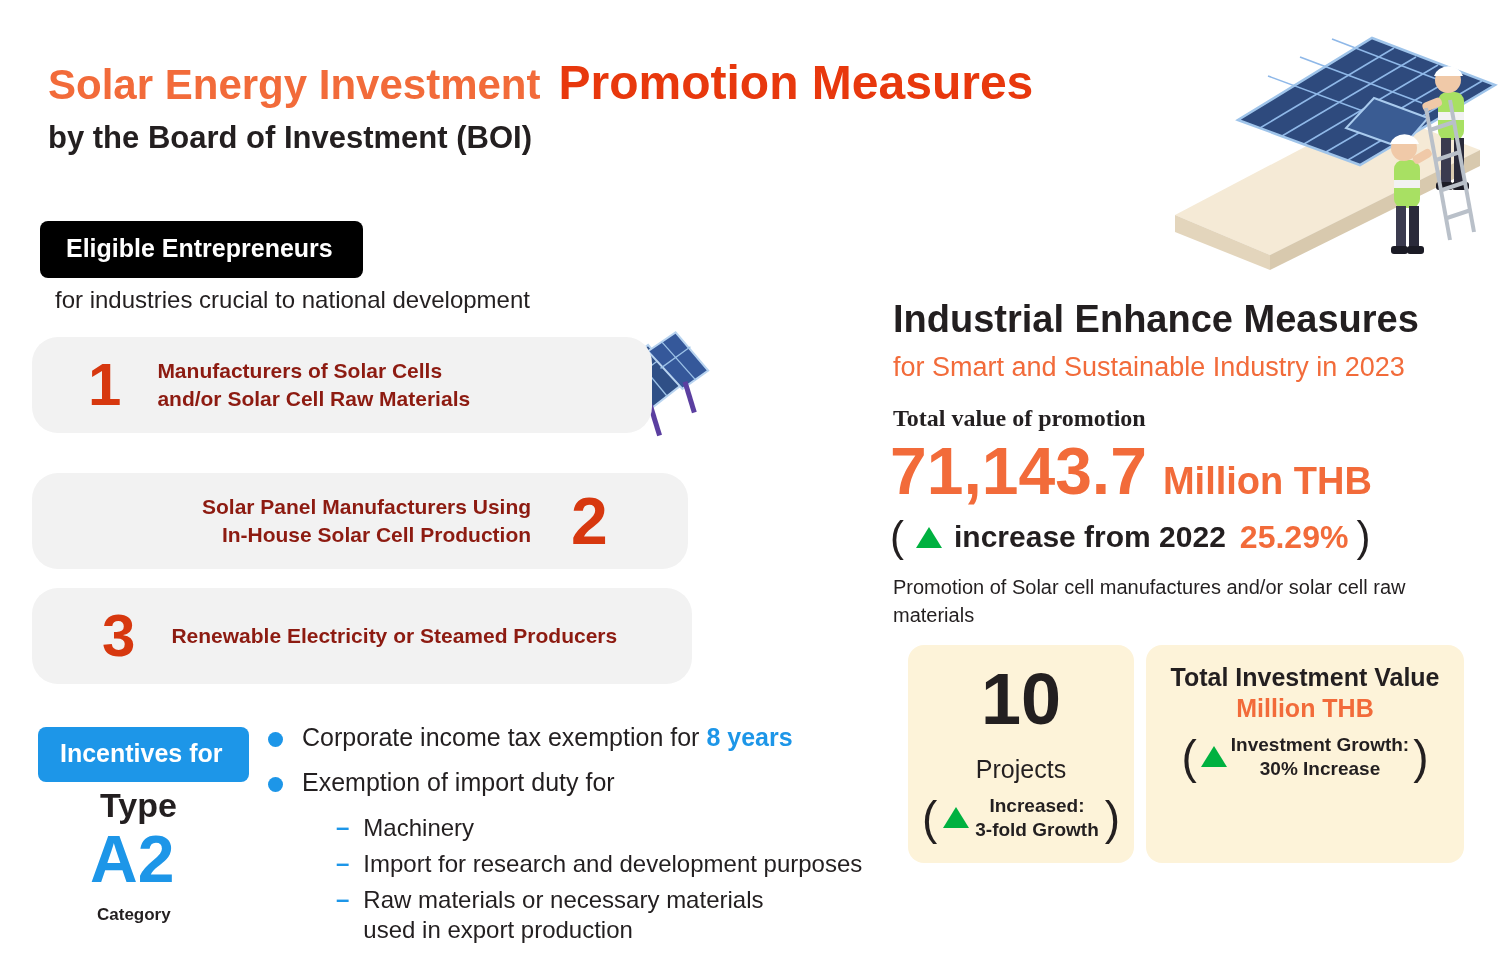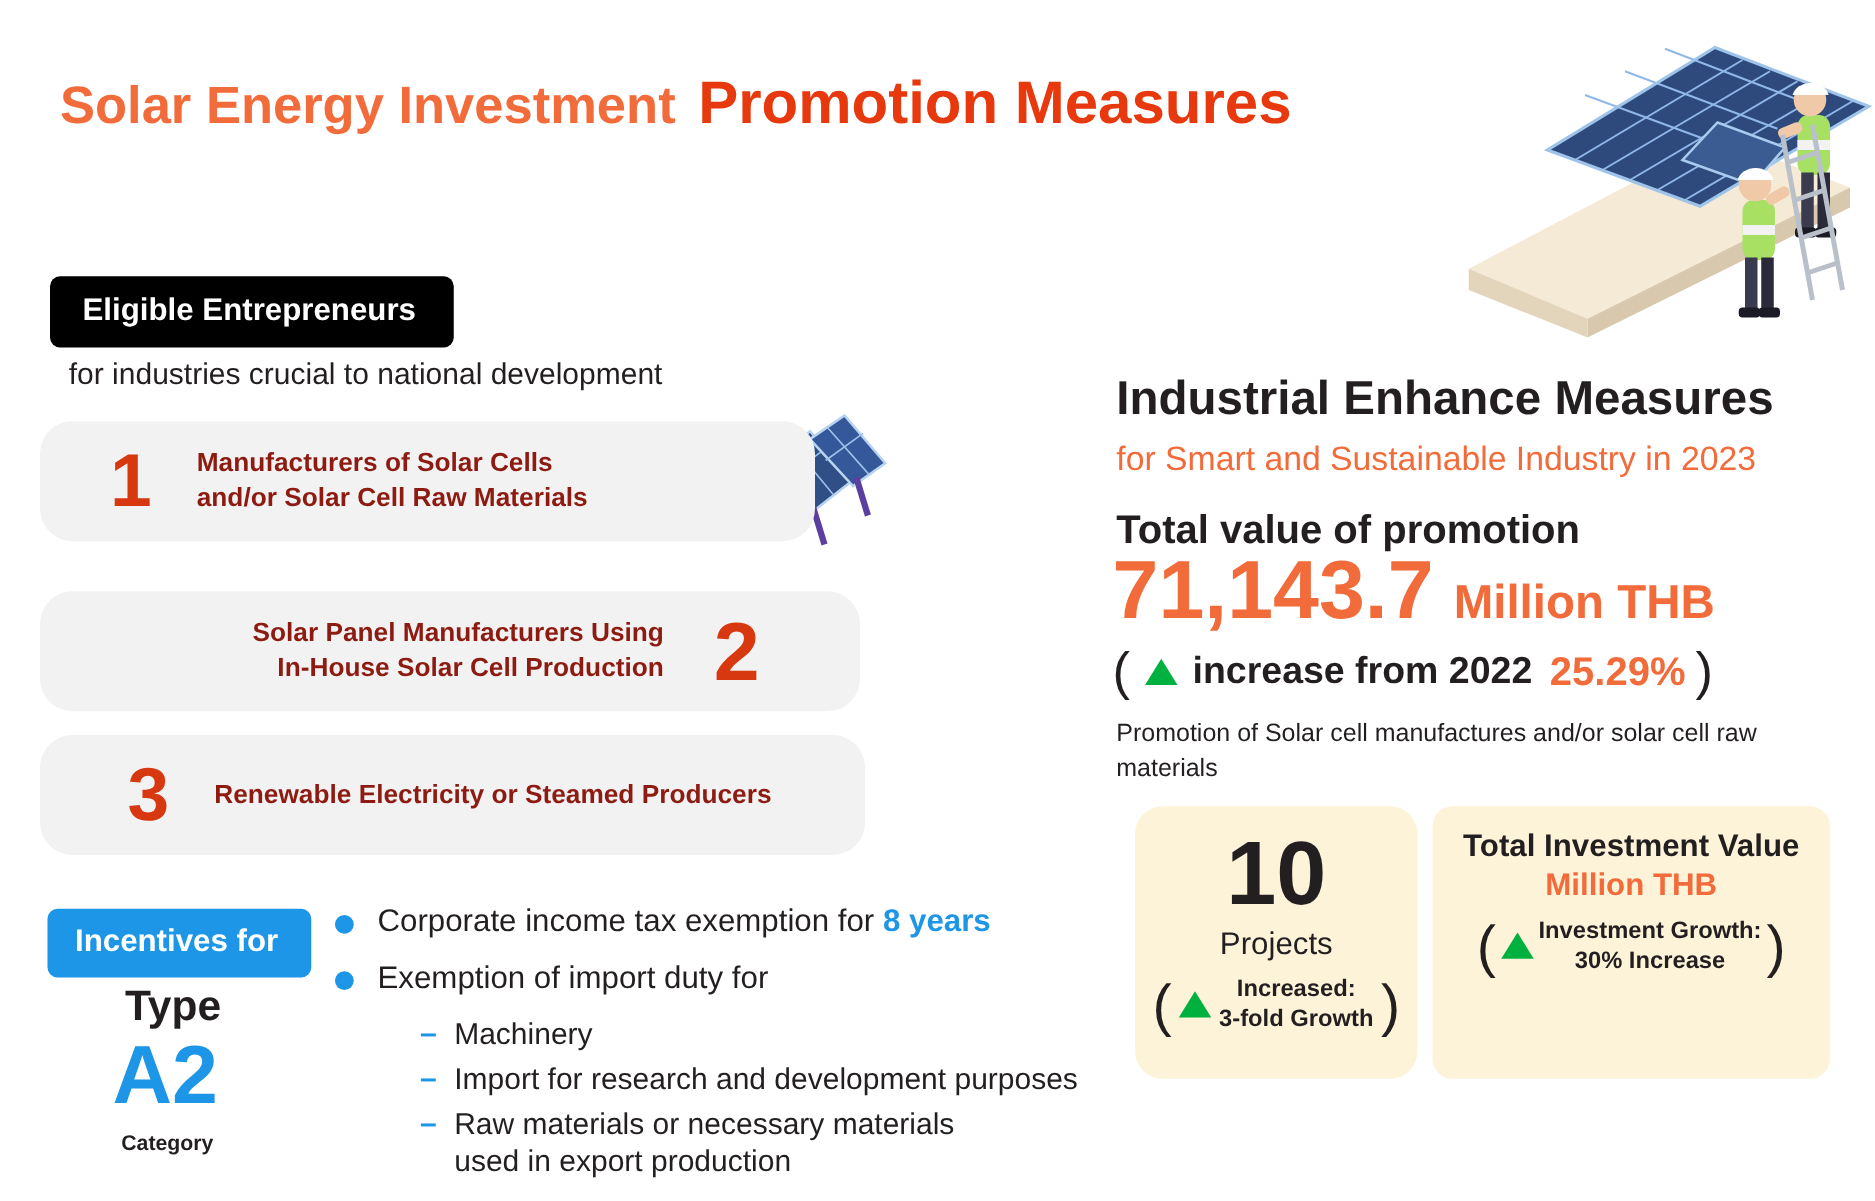--- a/index.html
+++ b/index.html
@@ -208,23 +208,24 @@
     left: 893px;
     top: 352px;
     font-size: 27px;
     color: #f26b3a;
     white-space: nowrap;
   }
   .total-label {
     position: absolute;
     left: 893px;
     top: 405px;
-    font-size: 32px;
-    font-weight: bold;
-    color: #231f20;
+    font-size: 24px;
+    font-weight: bold;
+    color: #231f20;
+    font-family: Liberation Serif, serif;
   }
   .total-value-row {
     position: absolute;
     left: 890px;
     top: 438px;
     display: flex;
     align-items: baseline;
   }
   .total-value {
     font-size: 66px;
@@ -280,41 +281,40 @@
   .card {
     position: absolute;
     background: #fdf3d9;
     border-radius: 16px;
   }
   .card-left {
     left: 908px;
     top: 645px;
     width: 226px;
     height: 218px;
-    border-radius: 22px;
   }
   .card-right {
     left: 1146px;
     top: 645px;
     width: 318px;
     height: 218px;
   }
   .card-num {
     text-align: center;
     font-size: 72px;
     font-weight: bold;
     color: #231f20;
     line-height: 1;
     padding-top: 18px;
   }
   .card-label {
     text-align: center;
     font-size: 25px;
     color: #231f20;
-    margin-top: 6px;
+    margin-top: 20px;
   }
   .card-badge {
     display: flex;
     align-items: center;
     justify-content: center;
     margin-top: 10px;
   }
   .card-badge .paren { font-size: 46px; }
   .badge-text {
     font-size: 19px;
@@ -439,20 +439,21 @@
       </g>
       <rect x="44" y="70" width="5" height="32" fill="#5b3fa0"></rect>
       <rect x="84" y="58" width="5" height="32" fill="#5b3fa0"></rect>
     </g>
   </svg>
 
   <div class="title-block">
     <div class="title-line1">
       <span class="title-part-a">Solar Energy Investment</span><span class="title-part-b">Promotion Measures</span>
     </div>
+    <div class="title-line2">by the Board of Investment (BOI)</div>
   </div>
 
   <div class="eligible-badge">Eligible Entrepreneurs</div>
   <div class="eligible-sub">for industries crucial to national development</div>
 
   <div class="item-row item-1">
     <span class="item-num">1</span>
     <span class="item-text" style="white-space:pre-line">Manufacturers of Solar Cells
 and/or Solar Cell Raw Materials</span>
   </div>

